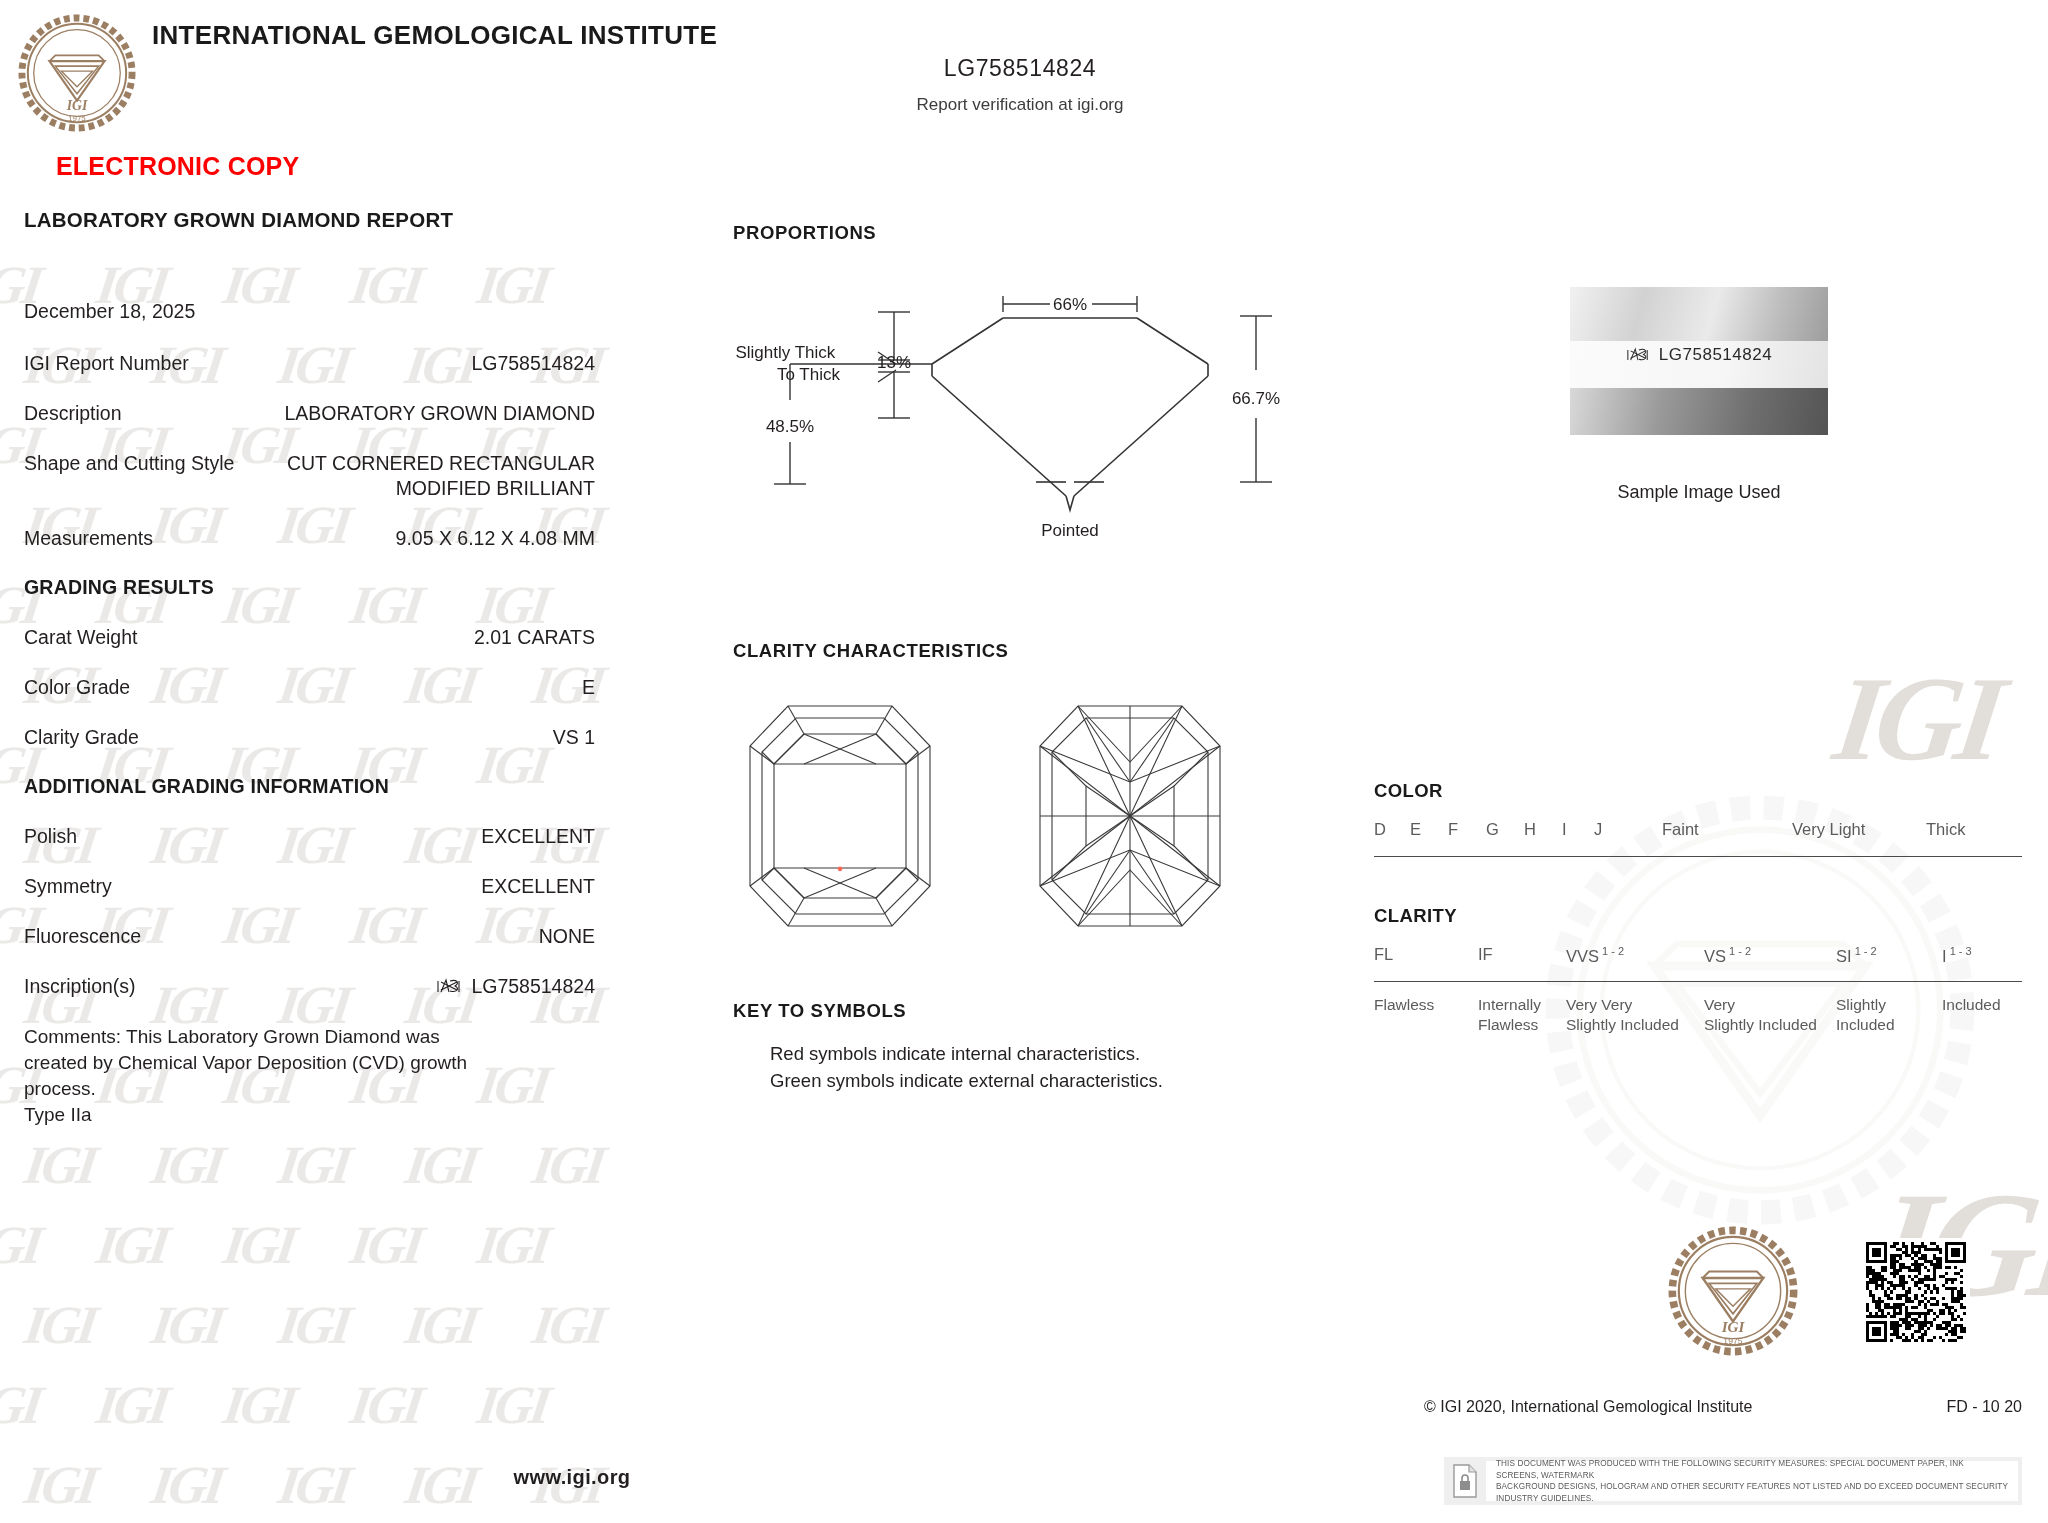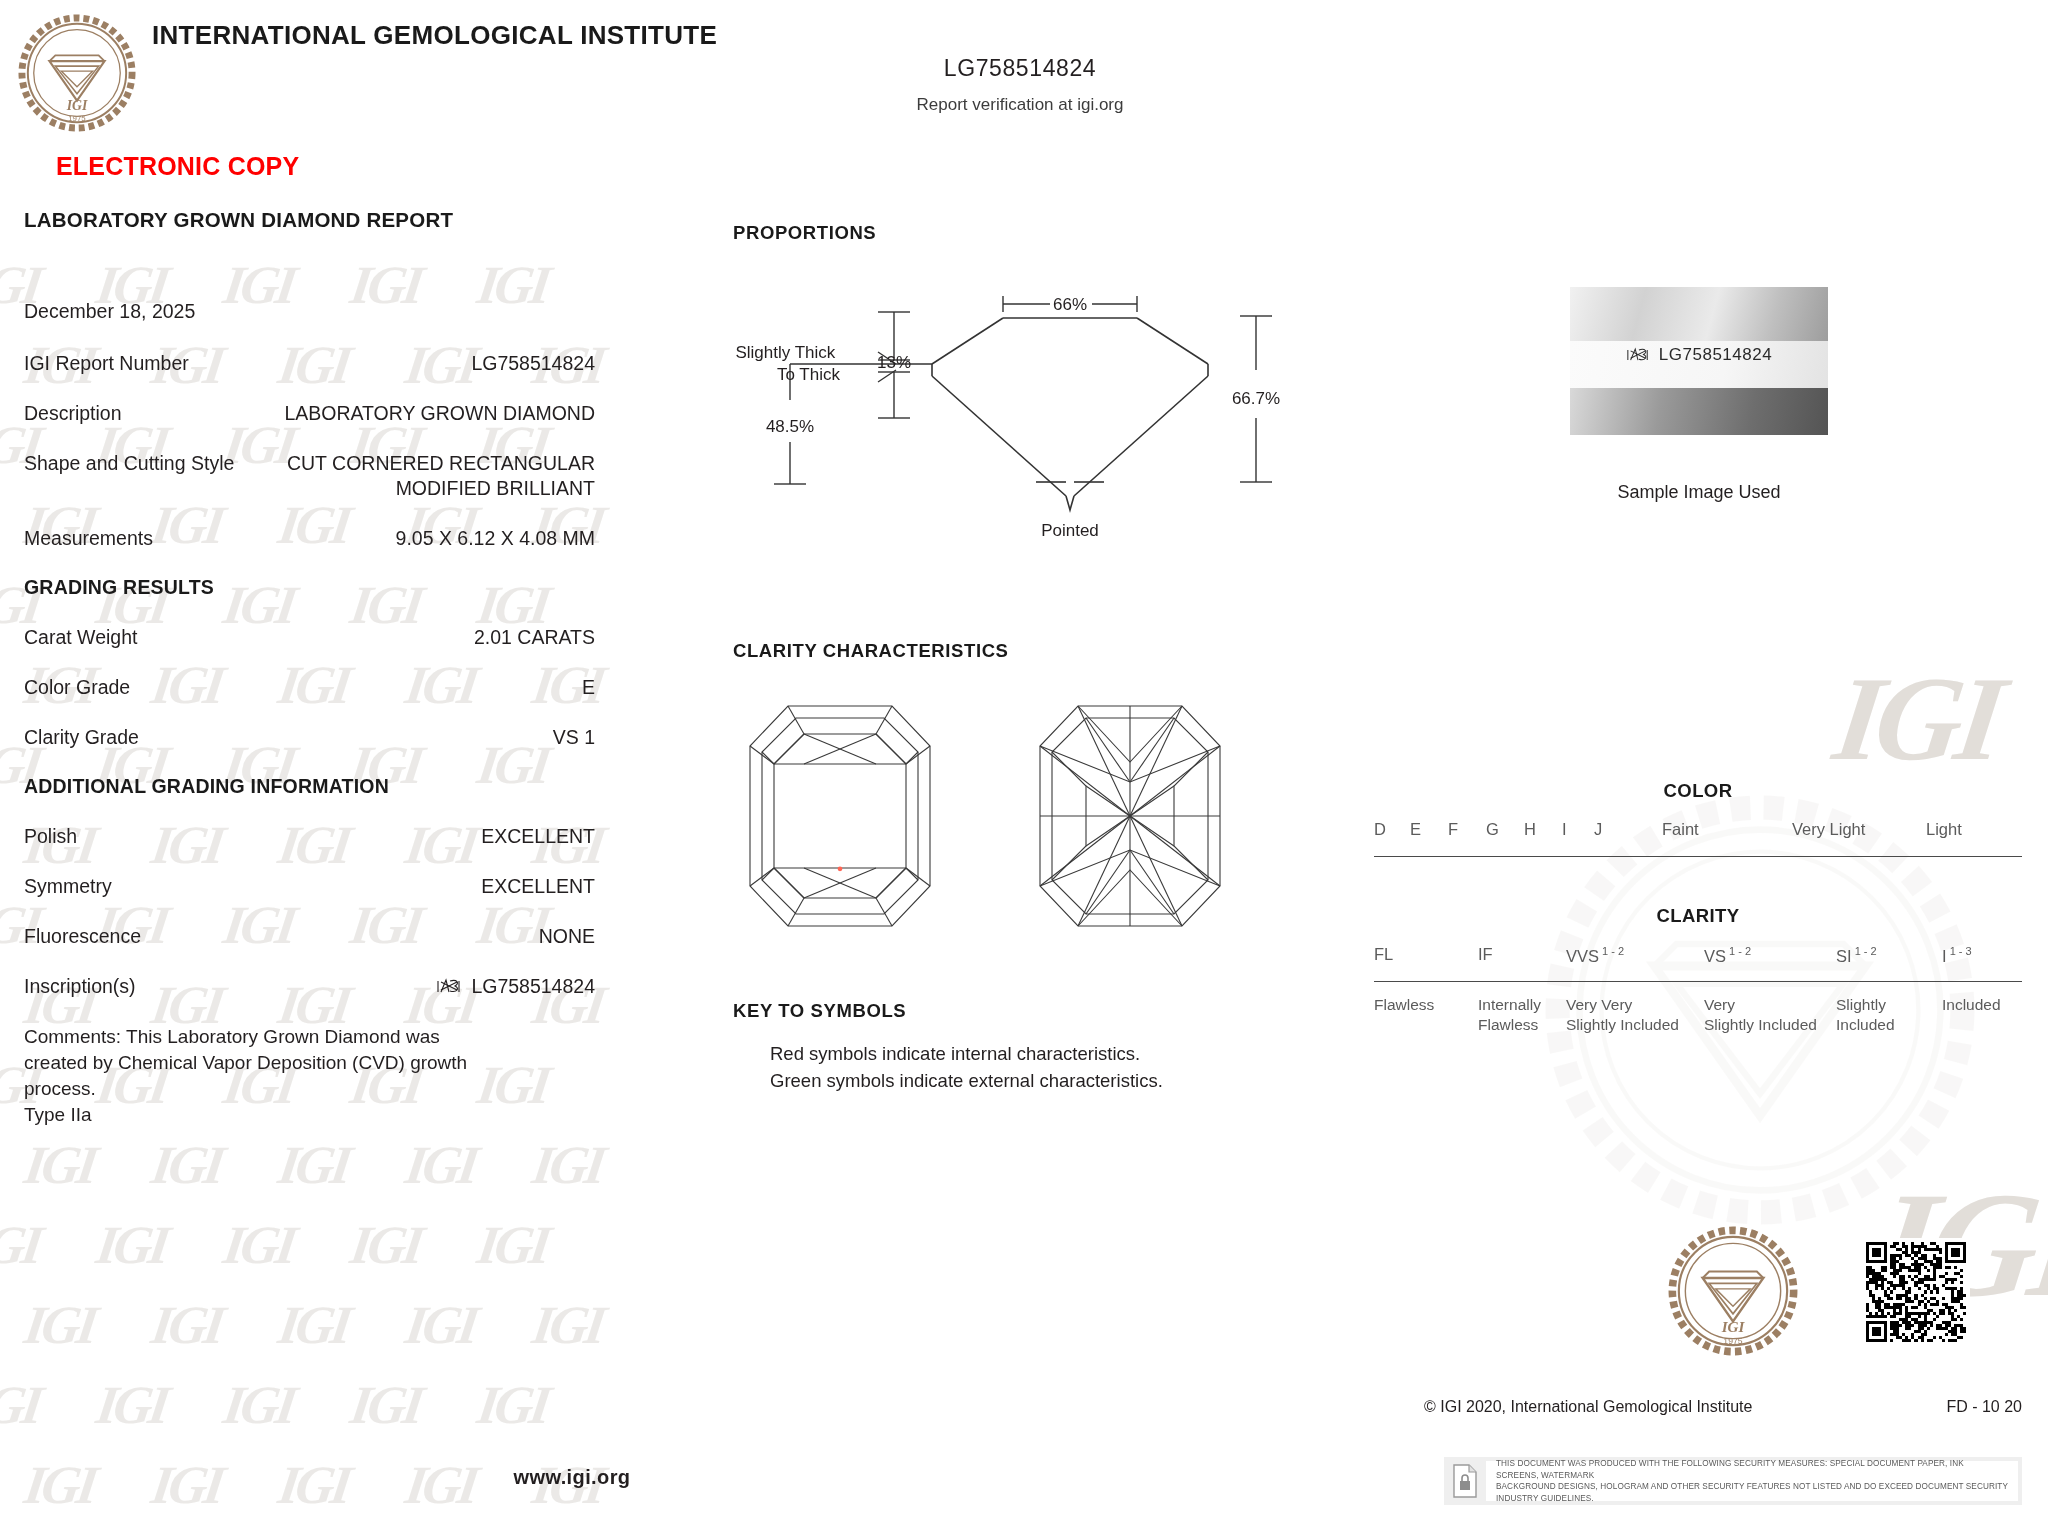--- a/index.html
+++ b/index.html
@@ -192,21 +192,20 @@
   
   .scale-block { position: absolute; left: 1374px; width: 648px; }
   #color-block  { top: 780px; }
   #clarity-block{ top: 905px; }
   .scale-title {
     font-size: 18.5px;
     font-weight: 700;
     letter-spacing: 0.4px;
     color: #1a1a1a;
     margin-bottom: 18px;
-    text-align: center;
   }
   .scale-row { position: relative; height: 26px; }
   .scale-row span {
     position: absolute;
     font-size: 16.5px;
     color: #5b5b5b;
     white-space: nowrap;
   }
   .scale-row span sup { font-size: 11px; color: #5b5b5b; }
   .scale-rule { height: 1px; background: #4a4a4a; margin-top: 10px; }
@@ -685,21 +684,21 @@
     <div class="scale-row" id="color-row">
         <span style="left: 0px;">D</span>
         <span style="left: 36px;">E</span>
         <span style="left: 74px;">F</span>
         <span style="left: 112px;">G</span>
         <span style="left: 150px;">H</span>
         <span style="left: 188px;">I</span>
         <span style="left: 220px;">J</span>
         <span style="left: 288px;">Faint</span>
         <span style="left: 418px;">Very Light</span>
-        <span style="left: 552px;">Light</span>
+        <span style="left: 552px;">Thick</span>
       </div>
     <div class="scale-rule"></div>
   </div>
 
   <div class="scale-block" id="clarity-block">
     <div class="scale-title">CLARITY</div>
     <div class="scale-row" id="clarity-row">
         <span style="left: 0px;">FL</span>
         <span style="left: 104px;">IF</span>
         <span style="left: 192px;">VVS<sup> 1 - 2</sup></span>

